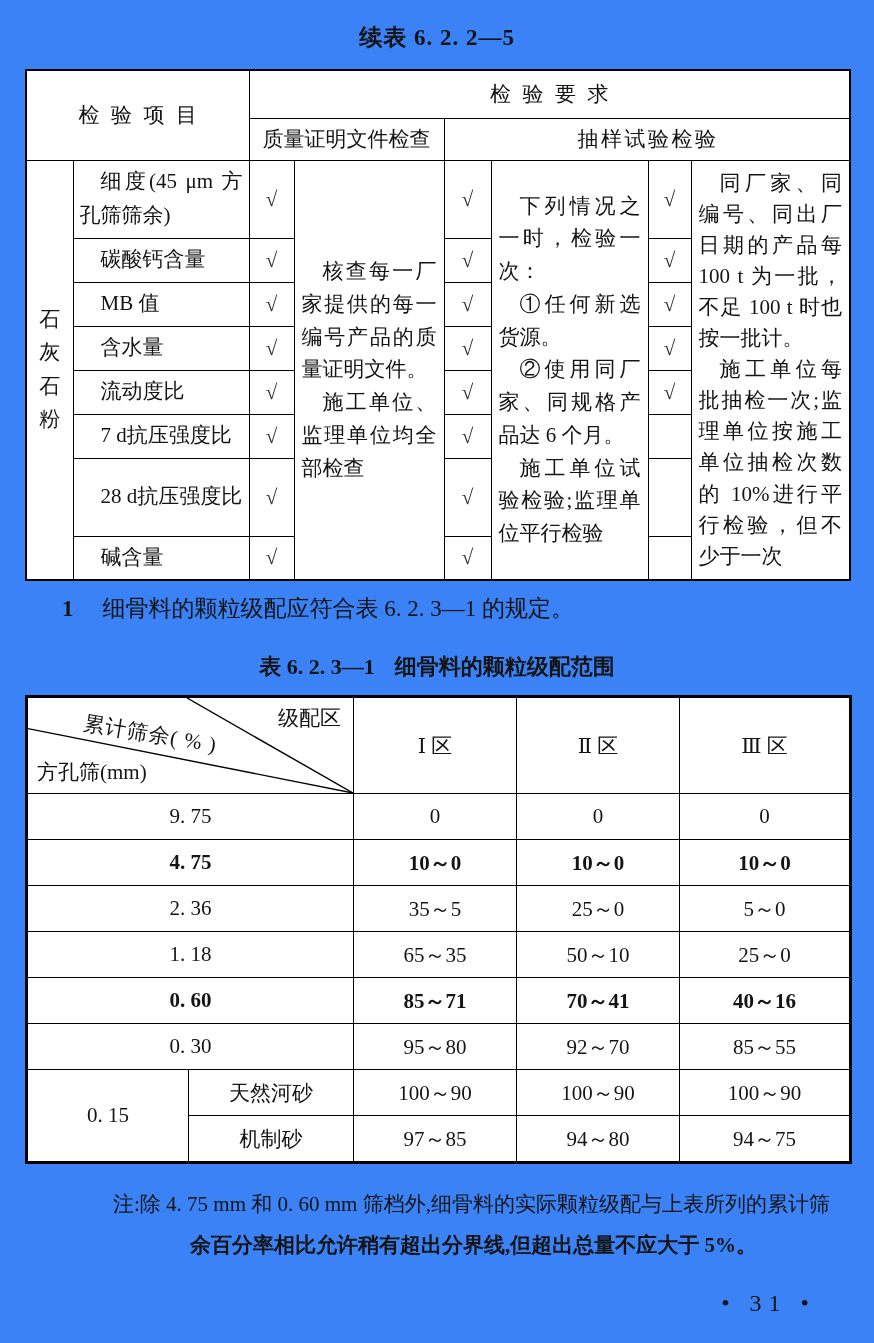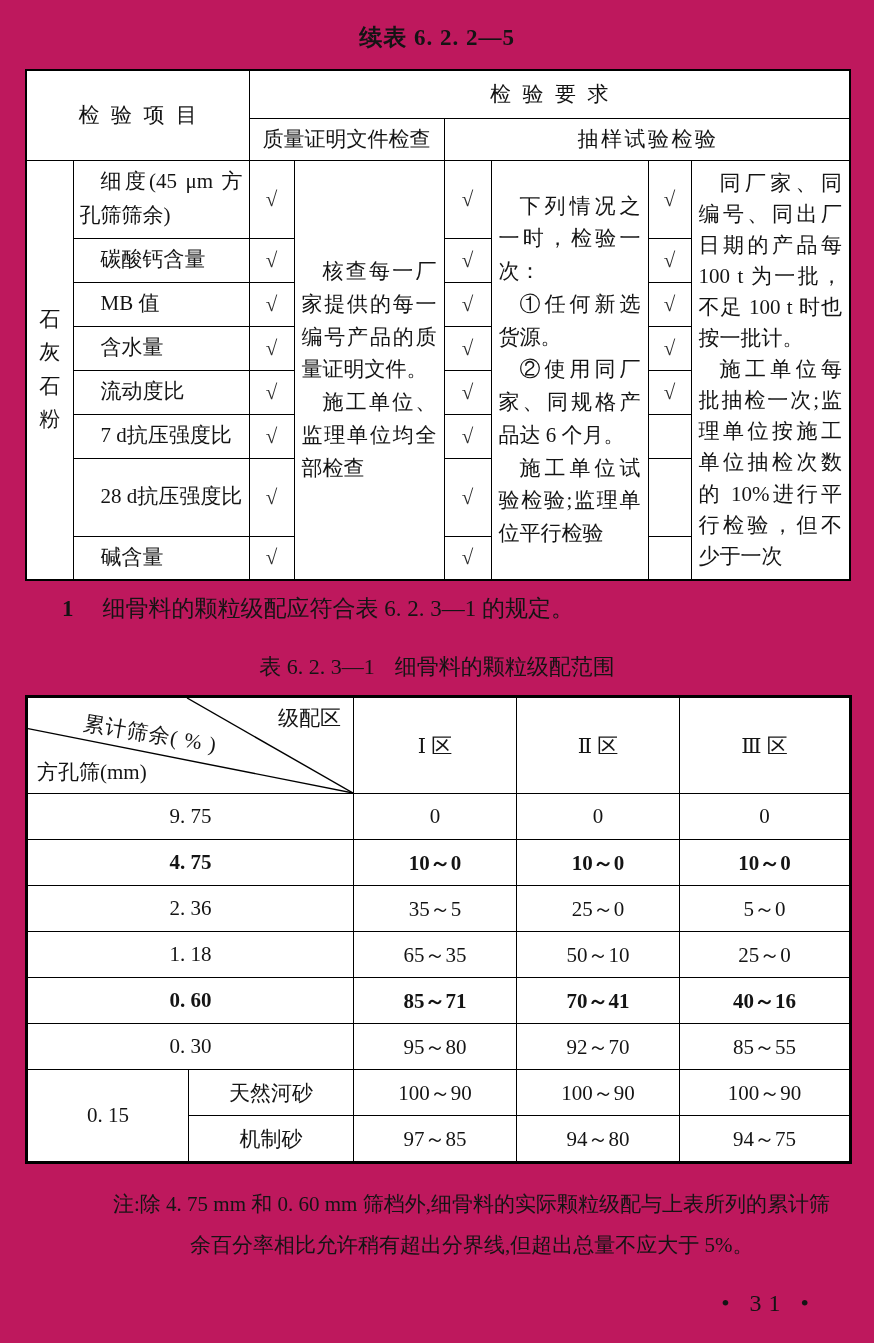--- a/index.html
+++ b/index.html
@@ -1,34 +1,34 @@
 <!DOCTYPE html>
 <html><head>
 <meta charset="utf-8">
 <style>
   html,body{margin:0;padding:0;background:#fff;}
   body{
     width:874px;height:1343px;
     font-family:"Liberation Serif","DejaVu Serif",serif;
     color:#141414;
   }
-  .page{position:relative;width:874px;height:1343px;overflow:hidden;background:#be185d;}
+  .page{position:relative;width:874px;height:1343px;overflow:hidden;background:#3b82f6;}
 
   
   .t1-title{
     margin:0;padding-top:22px;padding-bottom:16px;
     text-align:center;font-size:23px;font-weight:bold;letter-spacing:1px;
   }
   .clause{margin:0 24px;}
   .clause p{margin:0;font-size:23px;line-height:1.32;}
   .clause .c1{margin-top:30px;}
   .clause .c2{margin-top:13px;margin-left:38px;}
   .clause b{font-weight:bold;margin-right:28px;letter-spacing:1px;}
   .t2-title{
-    margin:28px 0 13px 0;text-align:center;font-size:22px;font-weight:normal;
+    margin:28px 0 13px 0;text-align:center;font-size:22px;font-weight:bold;
   }
   .t2-title .gap{margin-right:20px;}
 
   
   table{border-collapse:collapse;table-layout:fixed;margin-left:25px;background:#fff;}
   td{border:1px solid #000;vertical-align:middle;}
 
   
   .tbl1{width:824px;border:2.5px solid #000;}
   .tbl1 td{font-size:21px;}
@@ -57,21 +57,21 @@
   .diag-cell{position:relative;padding:0;}
   .diag-cell svg{position:absolute;left:0;top:0;width:100%;height:100%;display:block;}
   .diag-cell span{position:absolute;font-size:21px;white-space:nowrap;}
   .dg-tr{top:6px;right:12px;}
   .dg-mid{left:58px;top:11px;transform:rotate(9.5deg);transform-origin:left top;letter-spacing:1px;}
   .dg-bl{left:9px;bottom:7px;}
 
   
   .footnote{margin-top:20px;font-size:21px;}
   .footnote .fl1{margin:0 20px 0 113px;line-height:1.95;}
-  .footnote .fl2{margin:0 20px 0 190px;line-height:1.95;}
+  .footnote .fl2{margin:0 20px 0 190px;line-height:1.95;font-weight:bold;}
   .pageno{
     position:absolute;right:58px;bottom:26px;
     font-size:24px;letter-spacing:7px;white-space:nowrap;
   }
 </style>
 </head>
 <body>
 
 <div class="page">
 

